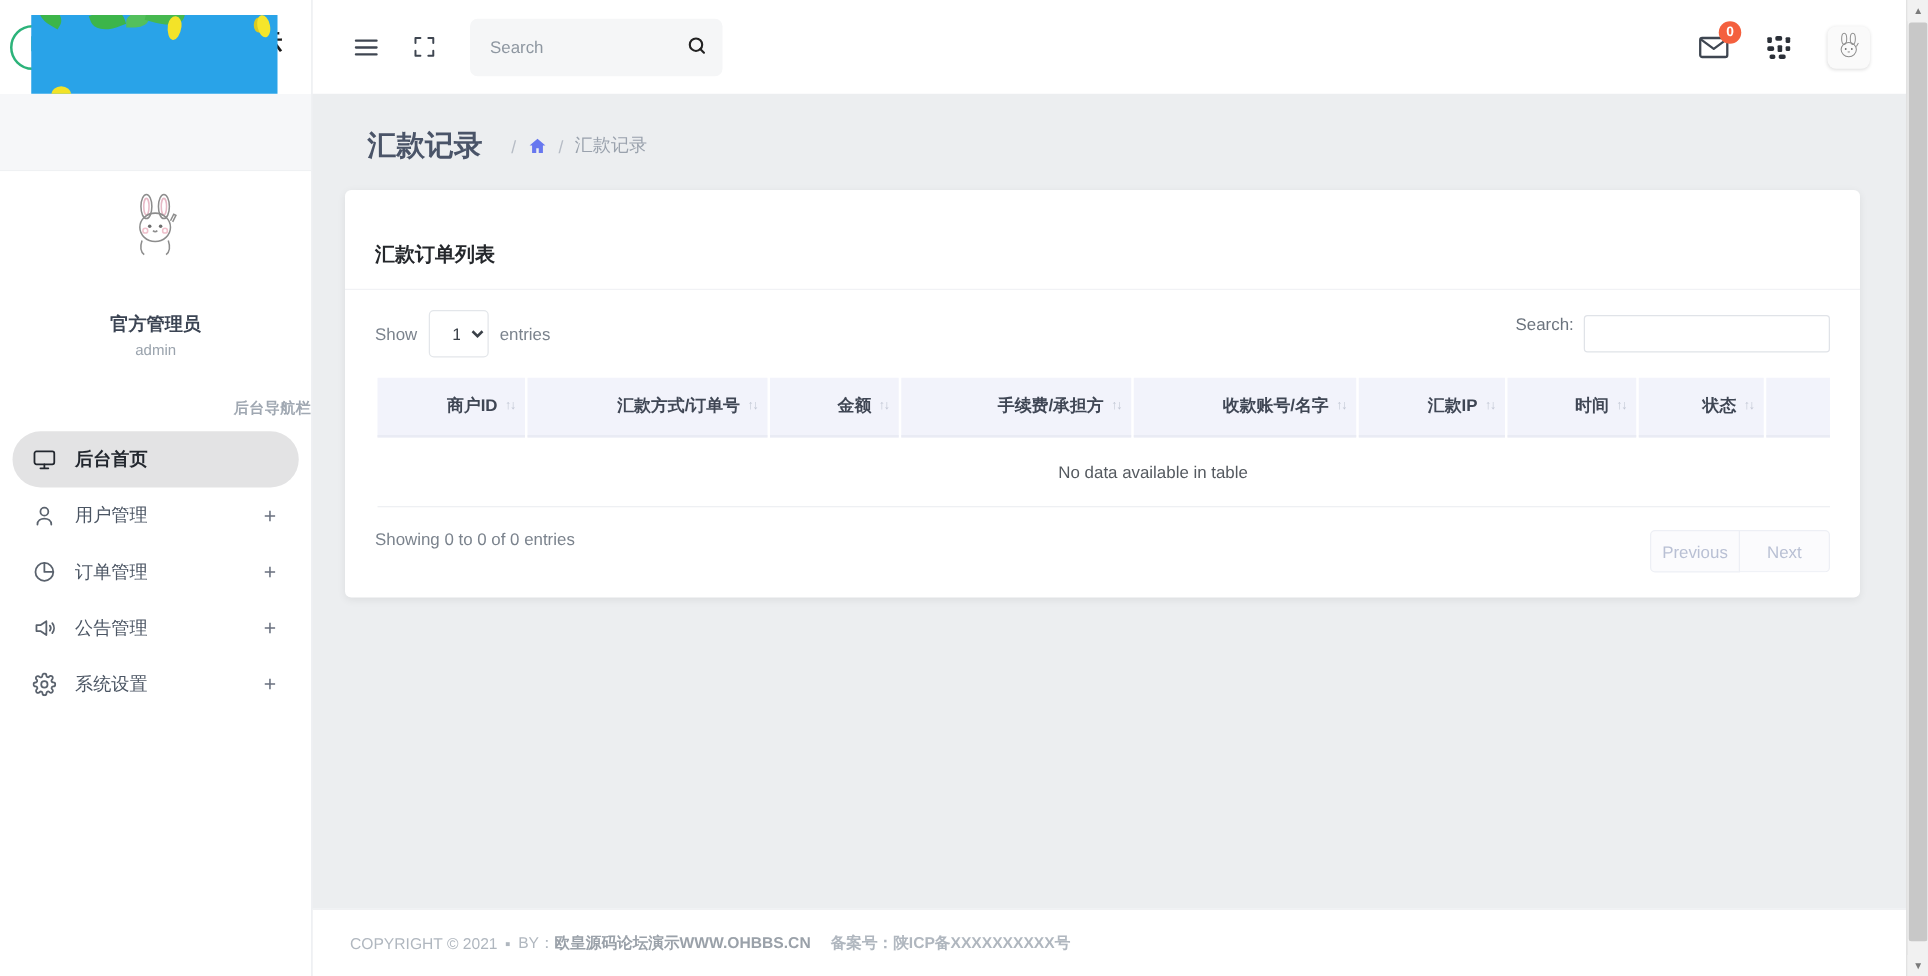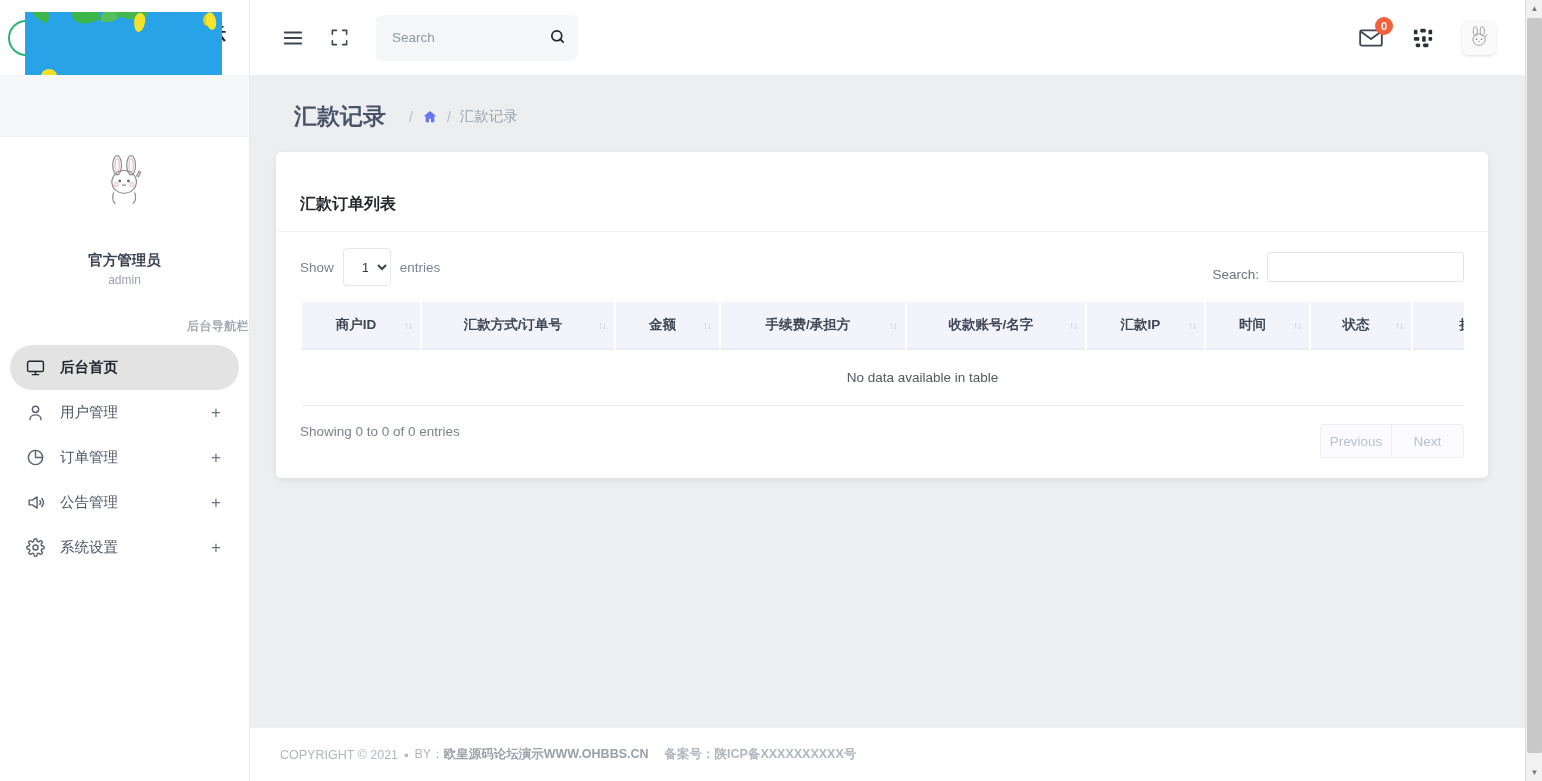--- a/index.html
+++ b/index.html
@@ -239,40 +239,40 @@
     margin: 0 9px;
     height: 38px; width: 48px;
     border: 1px solid #e3e6ea;
     border-radius: 4px;
     background: #fff;
     font-size: 13.5px; color: #3b4149;
     padding: 0 6px 0 14px;
     font-family: "Liberation Sans", sans-serif;
     outline: none;
   }
-  .dt-filter { margin-left: auto; display: flex; align-items: flex-end; font-size: 13.5px; color: #6b737d; }
+  .dt-filter { margin-left: auto; display: flex; align-items: flex-start; font-size: 13.5px; color: #6b737d; }
   .dt-filter input {
     margin-left: 8px;
     width: 197px; height: 30px;
     border: 1px solid #e0e3e8;
     border-radius: 3px;
     outline: none;
     font-family: "Liberation Sans", sans-serif;
     font-size: 13px;
     padding: 0 6px;
   }
 
   .table-wrap { margin-top: 16px; overflow: hidden; position: relative; }
   table.dt { border-collapse: separate; border-spacing: 2px 0; width: 1225px; table-layout: fixed; }
   table.dt th {
     background: #f2f3fb;
     color: #3f4654;
     font-size: 13.5px;
     font-weight: 700;
-    text-align: center;
+    text-align: right;
     padding: 14px 22px 14px 12px;
     position: relative;
     border-bottom: 2px solid #e9ebf4;
     white-space: nowrap;
   }
   .sort-ico {
     position: absolute; right: 8px; top: 50%;
     transform: translateY(-50%);
     color: #c2c7d4; font-size: 10px;
     letter-spacing: -1px;

